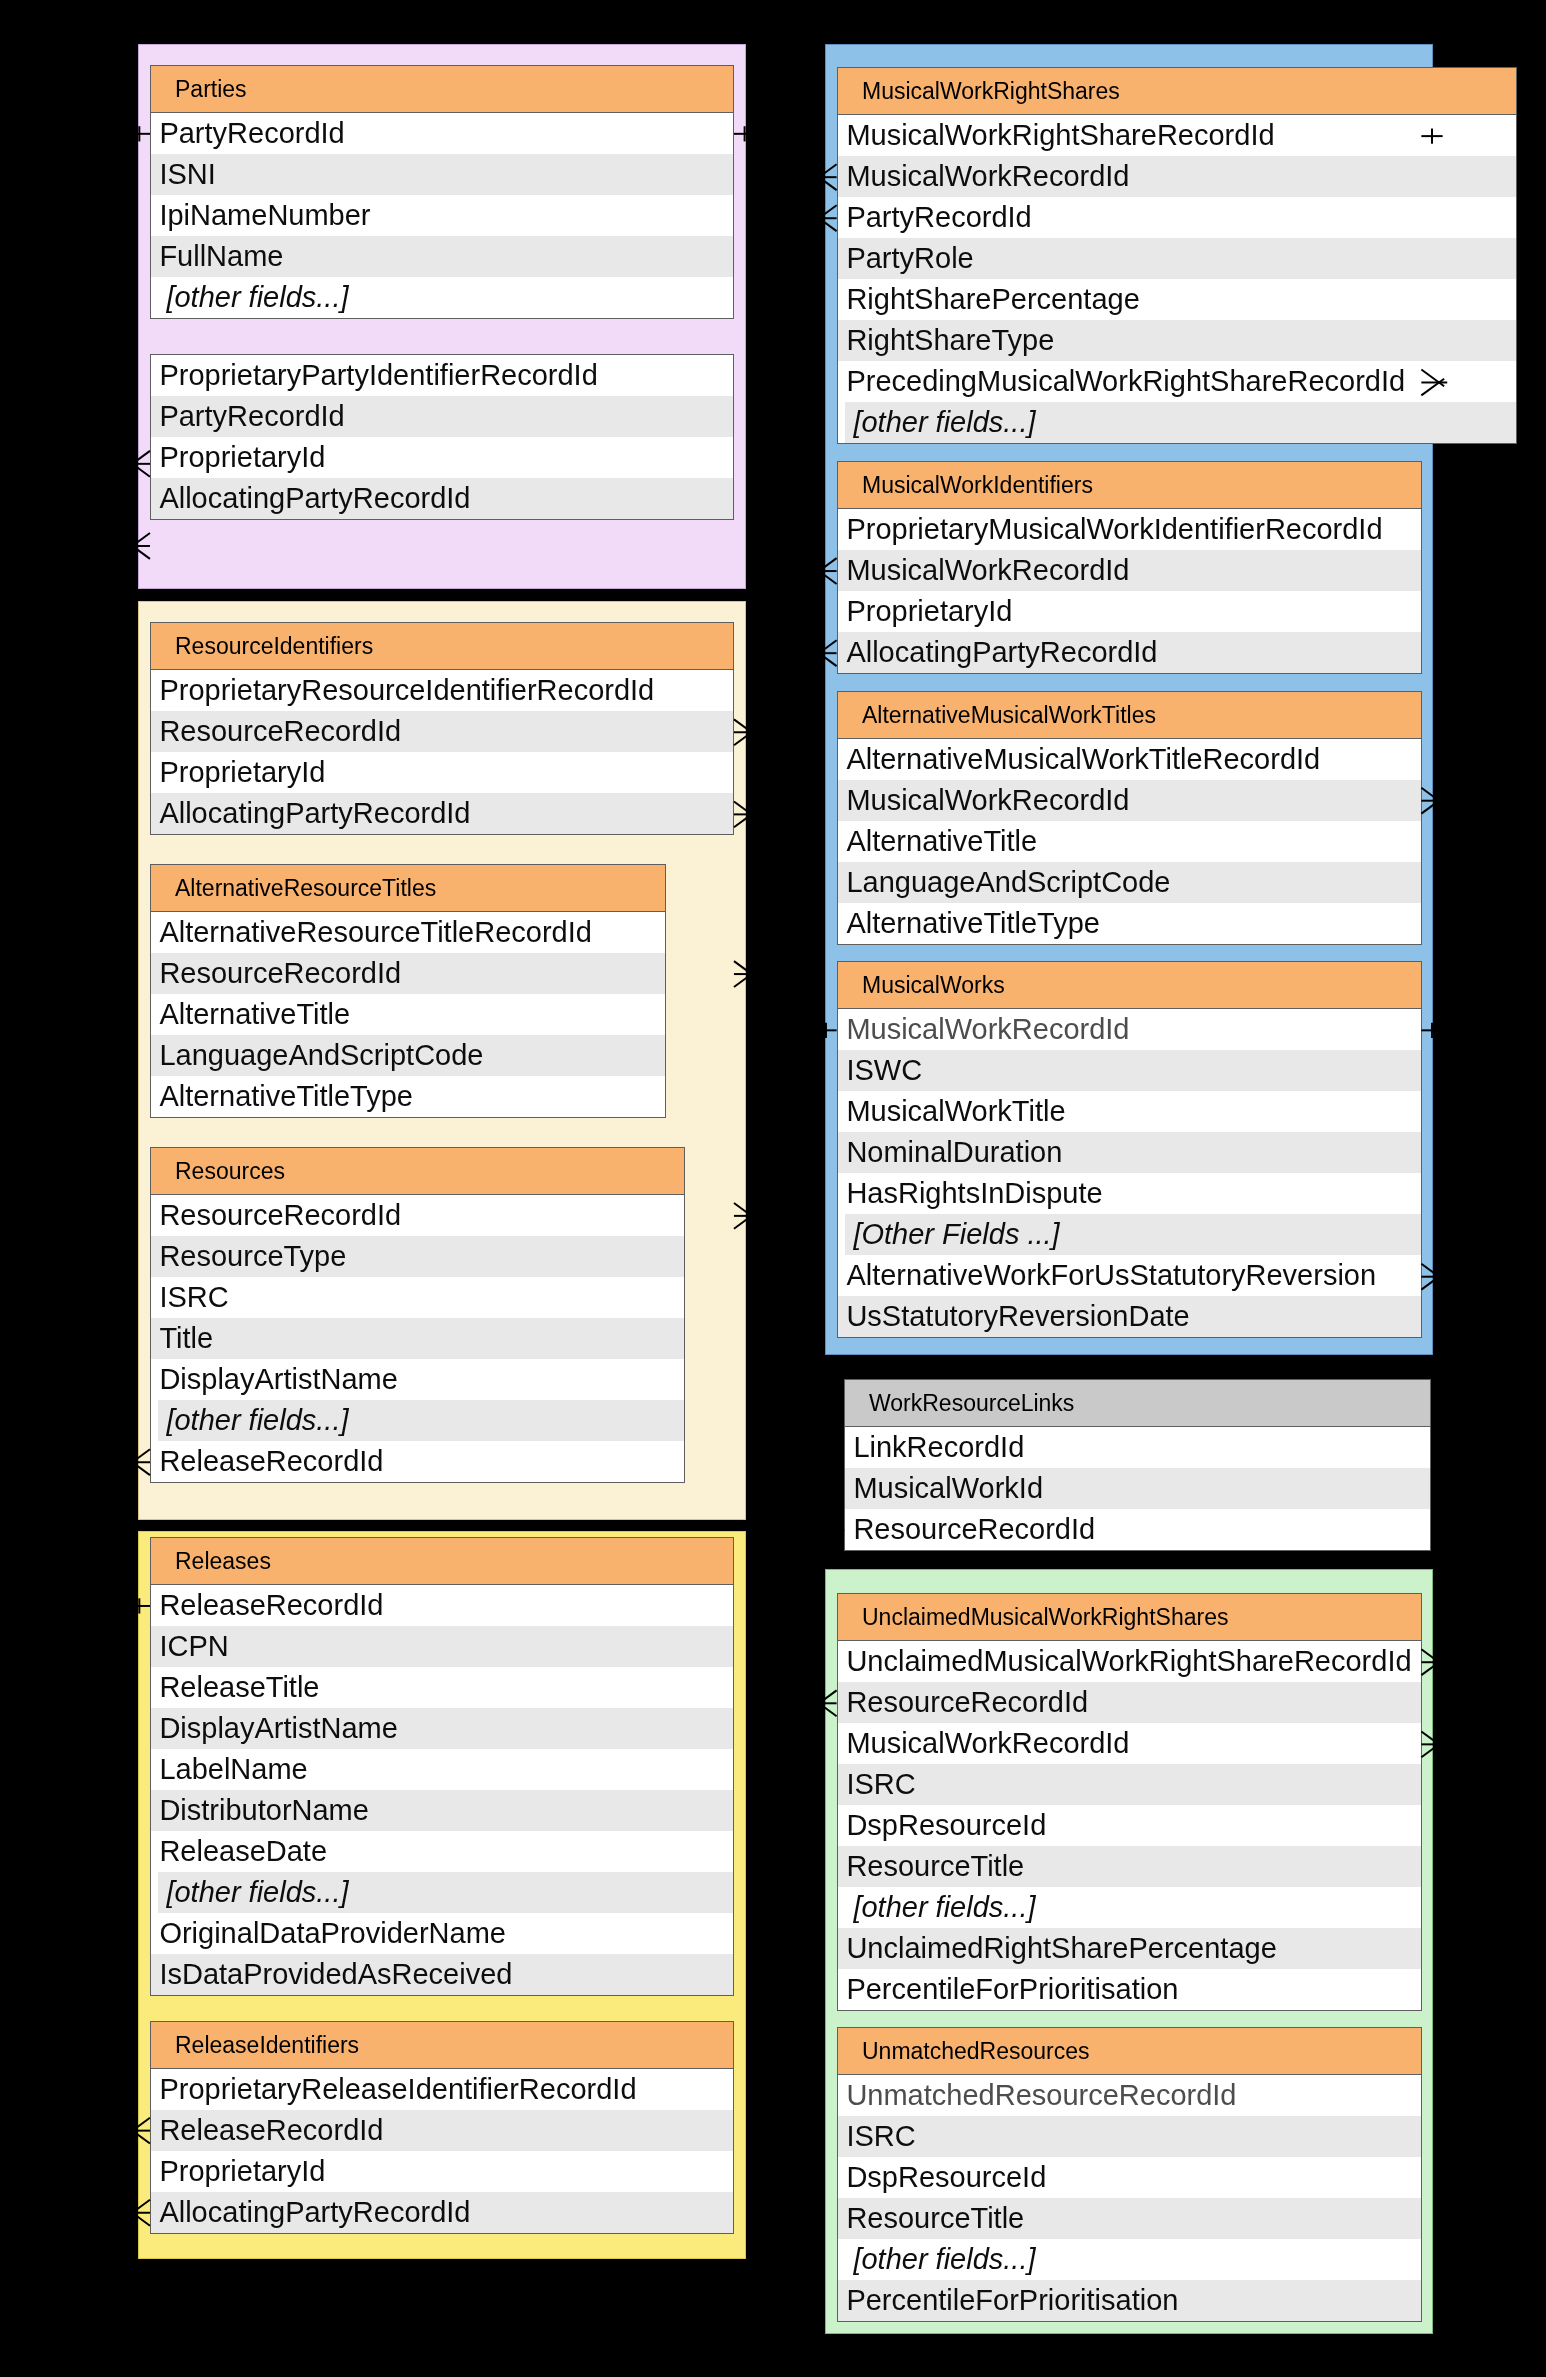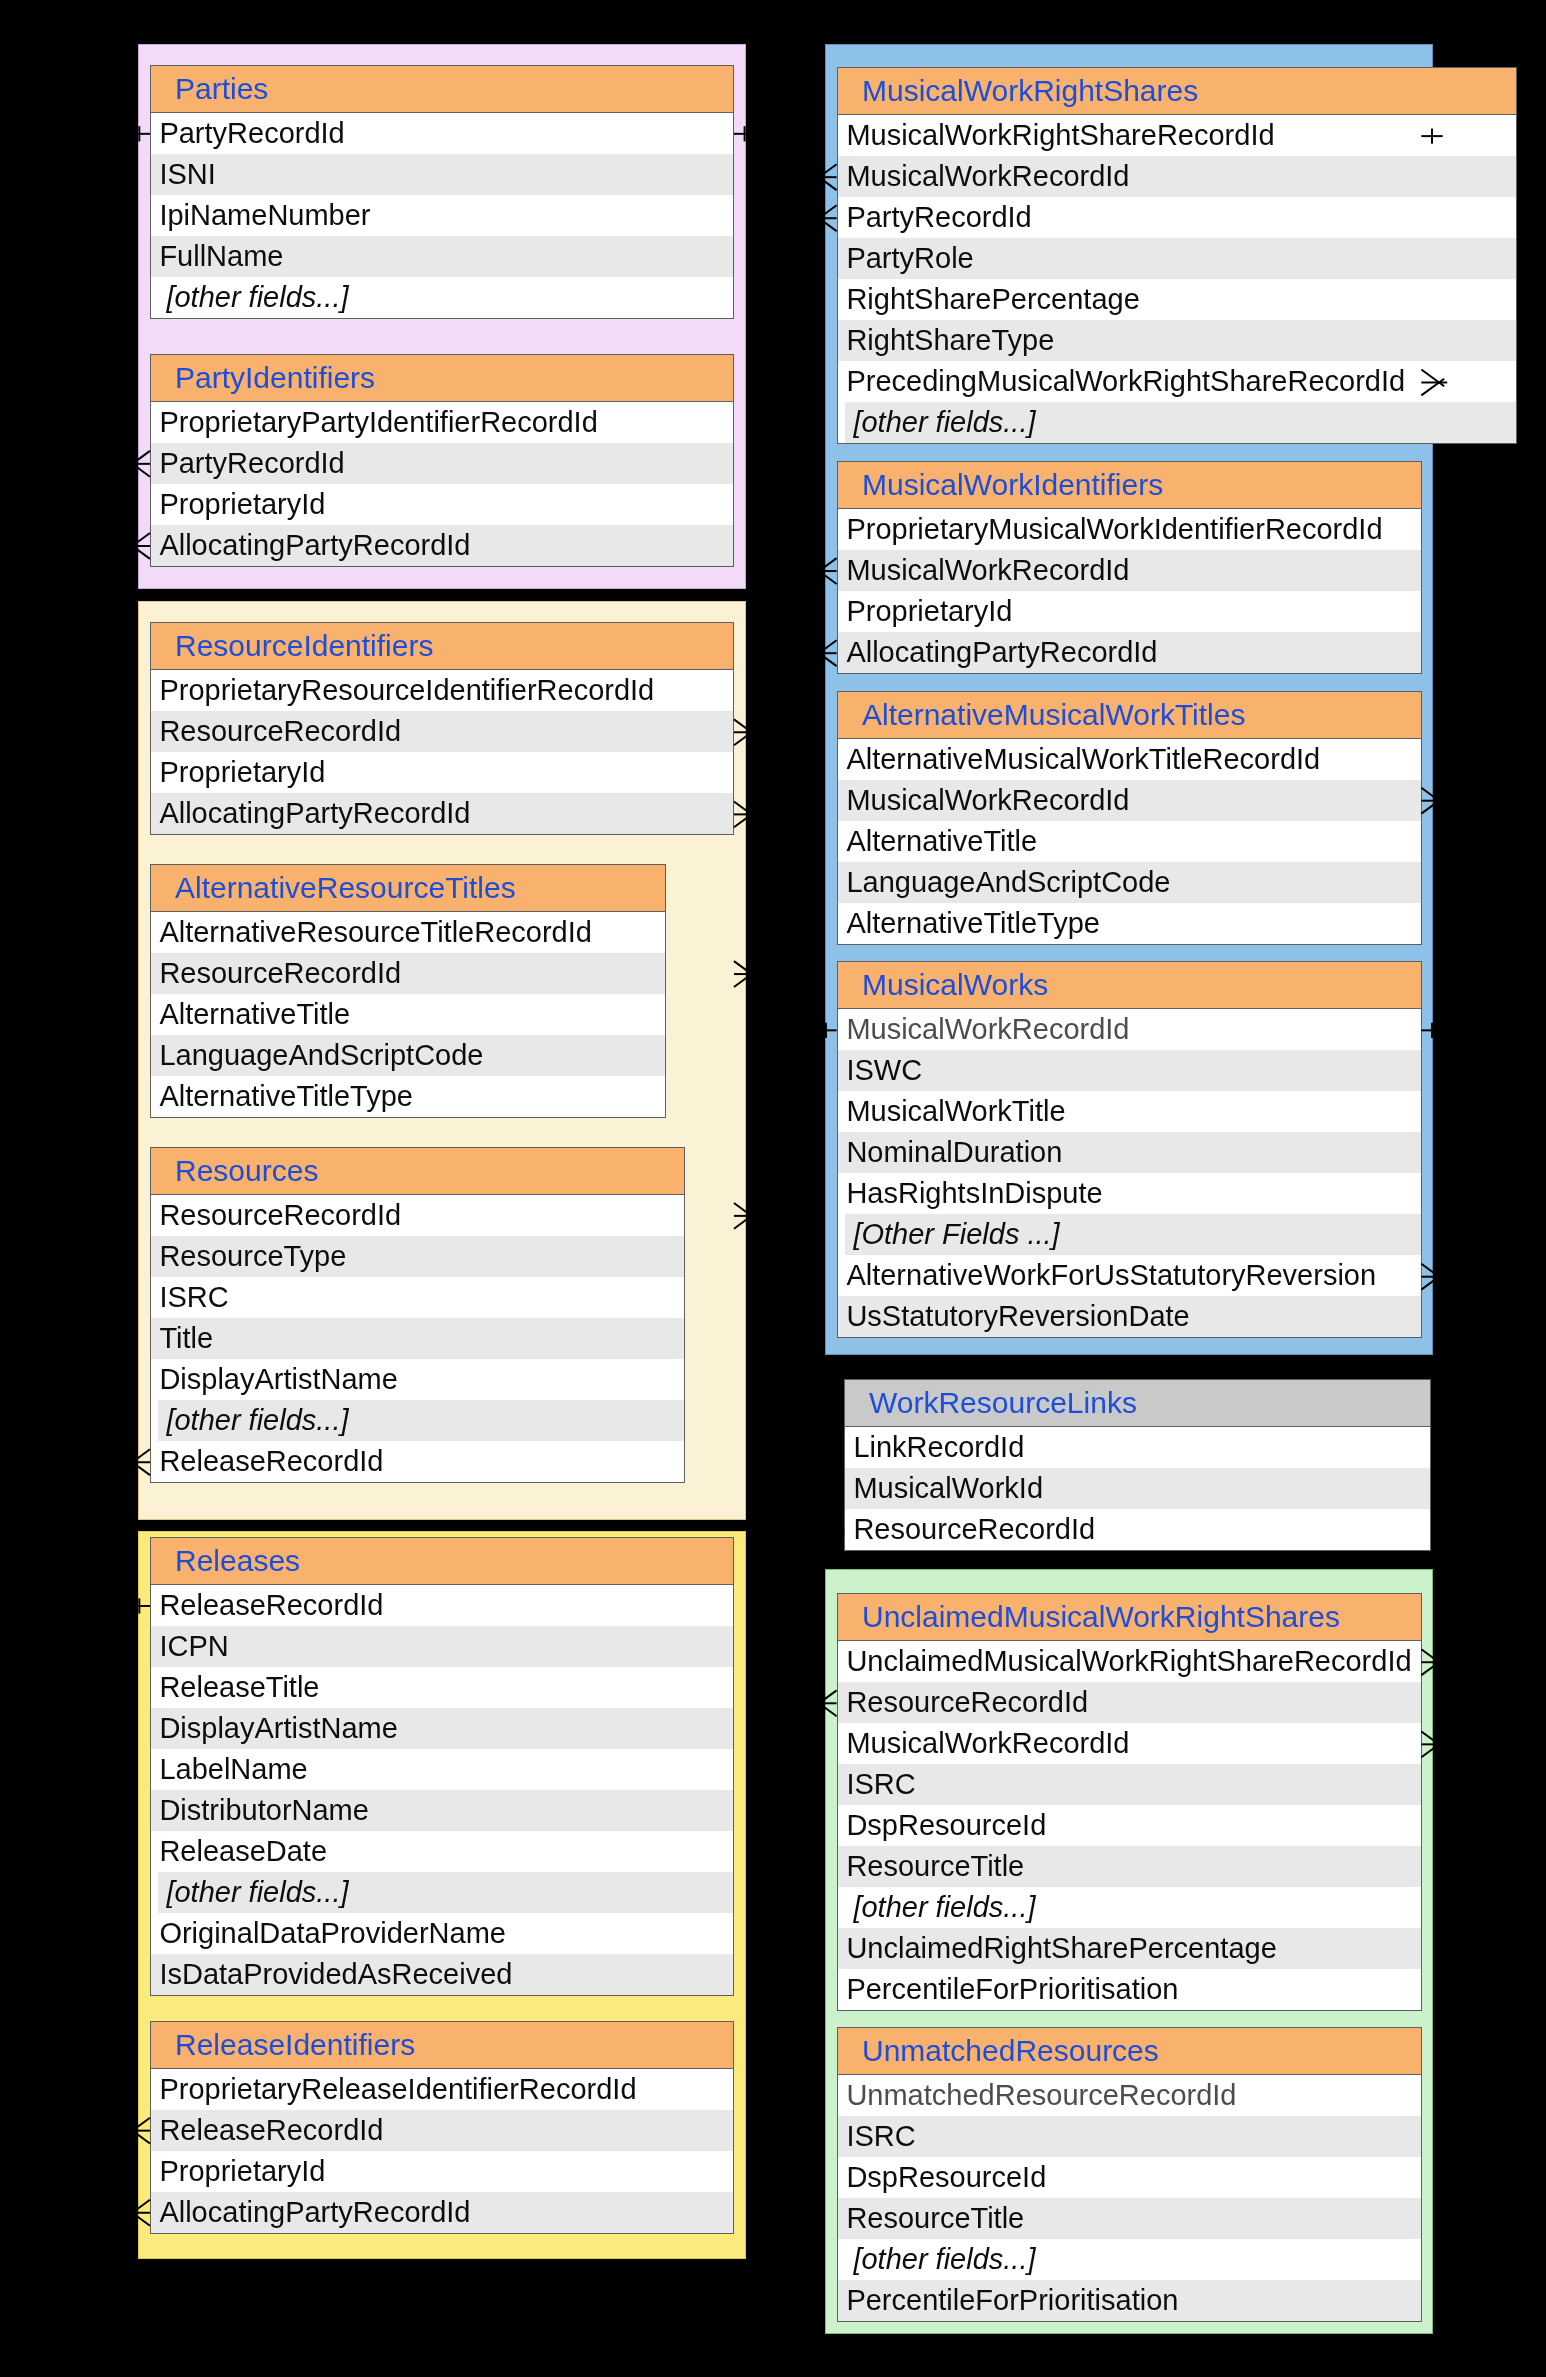--- a/index.html
+++ b/index.html
@@ -5,21 +5,21 @@
   html,body{margin:0;padding:0;background:#000;}
   body{width:1547px;height:2377px;position:relative;font-family:"Liberation Sans",sans-serif;}
   #canvas{position:absolute;left:0;top:0;width:1547px;height:2377px;background:#000;overflow:hidden;}
   .group{position:absolute;box-sizing:border-box;border:1.5px solid rgba(0,0,0,0.25);}
   .g-purple{background:#F1DBF9;border-color:#C5A7D6;}
   .g-cream{background:#FBF1D4;border-color:#D9C286;}
   .g-yellow{background:#FBEB7D;border-color:#D8C94B;}
   .g-blue{background:#8EC1E7;border-color:#5E8FBF;}
   .g-green{background:#CBF2CA;border-color:#7FB87B;}
   .tbl{position:absolute;box-sizing:border-box;border:1.5px solid #5f5f5f;background:#ffffff;}
-  .tbl-header{height:46px;line-height:46px;padding-left:24px;font-size:30px;color:#1d4ed8;
+  .tbl-header{height:46px;line-height:46px;padding-left:24px;font-size:23px;color:#000000;
               border-bottom:1.5px solid #5f5f5f;white-space:nowrap;overflow:hidden;background:#F9B16E;}
   .tbl-header.gray{background:#C9C9C9;}
   .row{height:41px;line-height:41px;padding-left:8.4px;font-size:29px;color:#0d0d0d;
        white-space:nowrap;overflow:hidden;background:#ffffff;}
   .row.alt{background:#E8E8E8;}
   .row.it{font-style:italic;margin-left:7px;}
   .row.muted{color:#4d4d4d;}
   .wires{position:absolute;left:0;top:0;pointer-events:none;}
   .wires line{stroke:#000;stroke-width:2.6;fill:none;}
 </style>
@@ -36,21 +36,20 @@
 
   <div class="tbl" style="left:150px;top:65px;width:584px">
       <div class="tbl-header">Parties</div>
       <div class="row">PartyRecordId</div>
       <div class="row alt">ISNI</div>
       <div class="row">IpiNameNumber</div>
       <div class="row alt">FullName</div>
       <div class="row it">[other fields...]</div>
     </div>
   <div class="tbl" style="left:150px;top:354px;width:584px">
-      <div class="tbl-header">PartyIdentifiers</div>
       <div class="row">ProprietaryPartyIdentifierRecordId</div>
       <div class="row alt">PartyRecordId</div>
       <div class="row">ProprietaryId</div>
       <div class="row alt">AllocatingPartyRecordId</div>
     </div>
   <div class="tbl" style="left:150px;top:622px;width:584px">
       <div class="tbl-header">ResourceIdentifiers</div>
       <div class="row">ProprietaryResourceIdentifierRecordId</div>
       <div class="row alt">ResourceRecordId</div>
       <div class="row">ProprietaryId</div>

